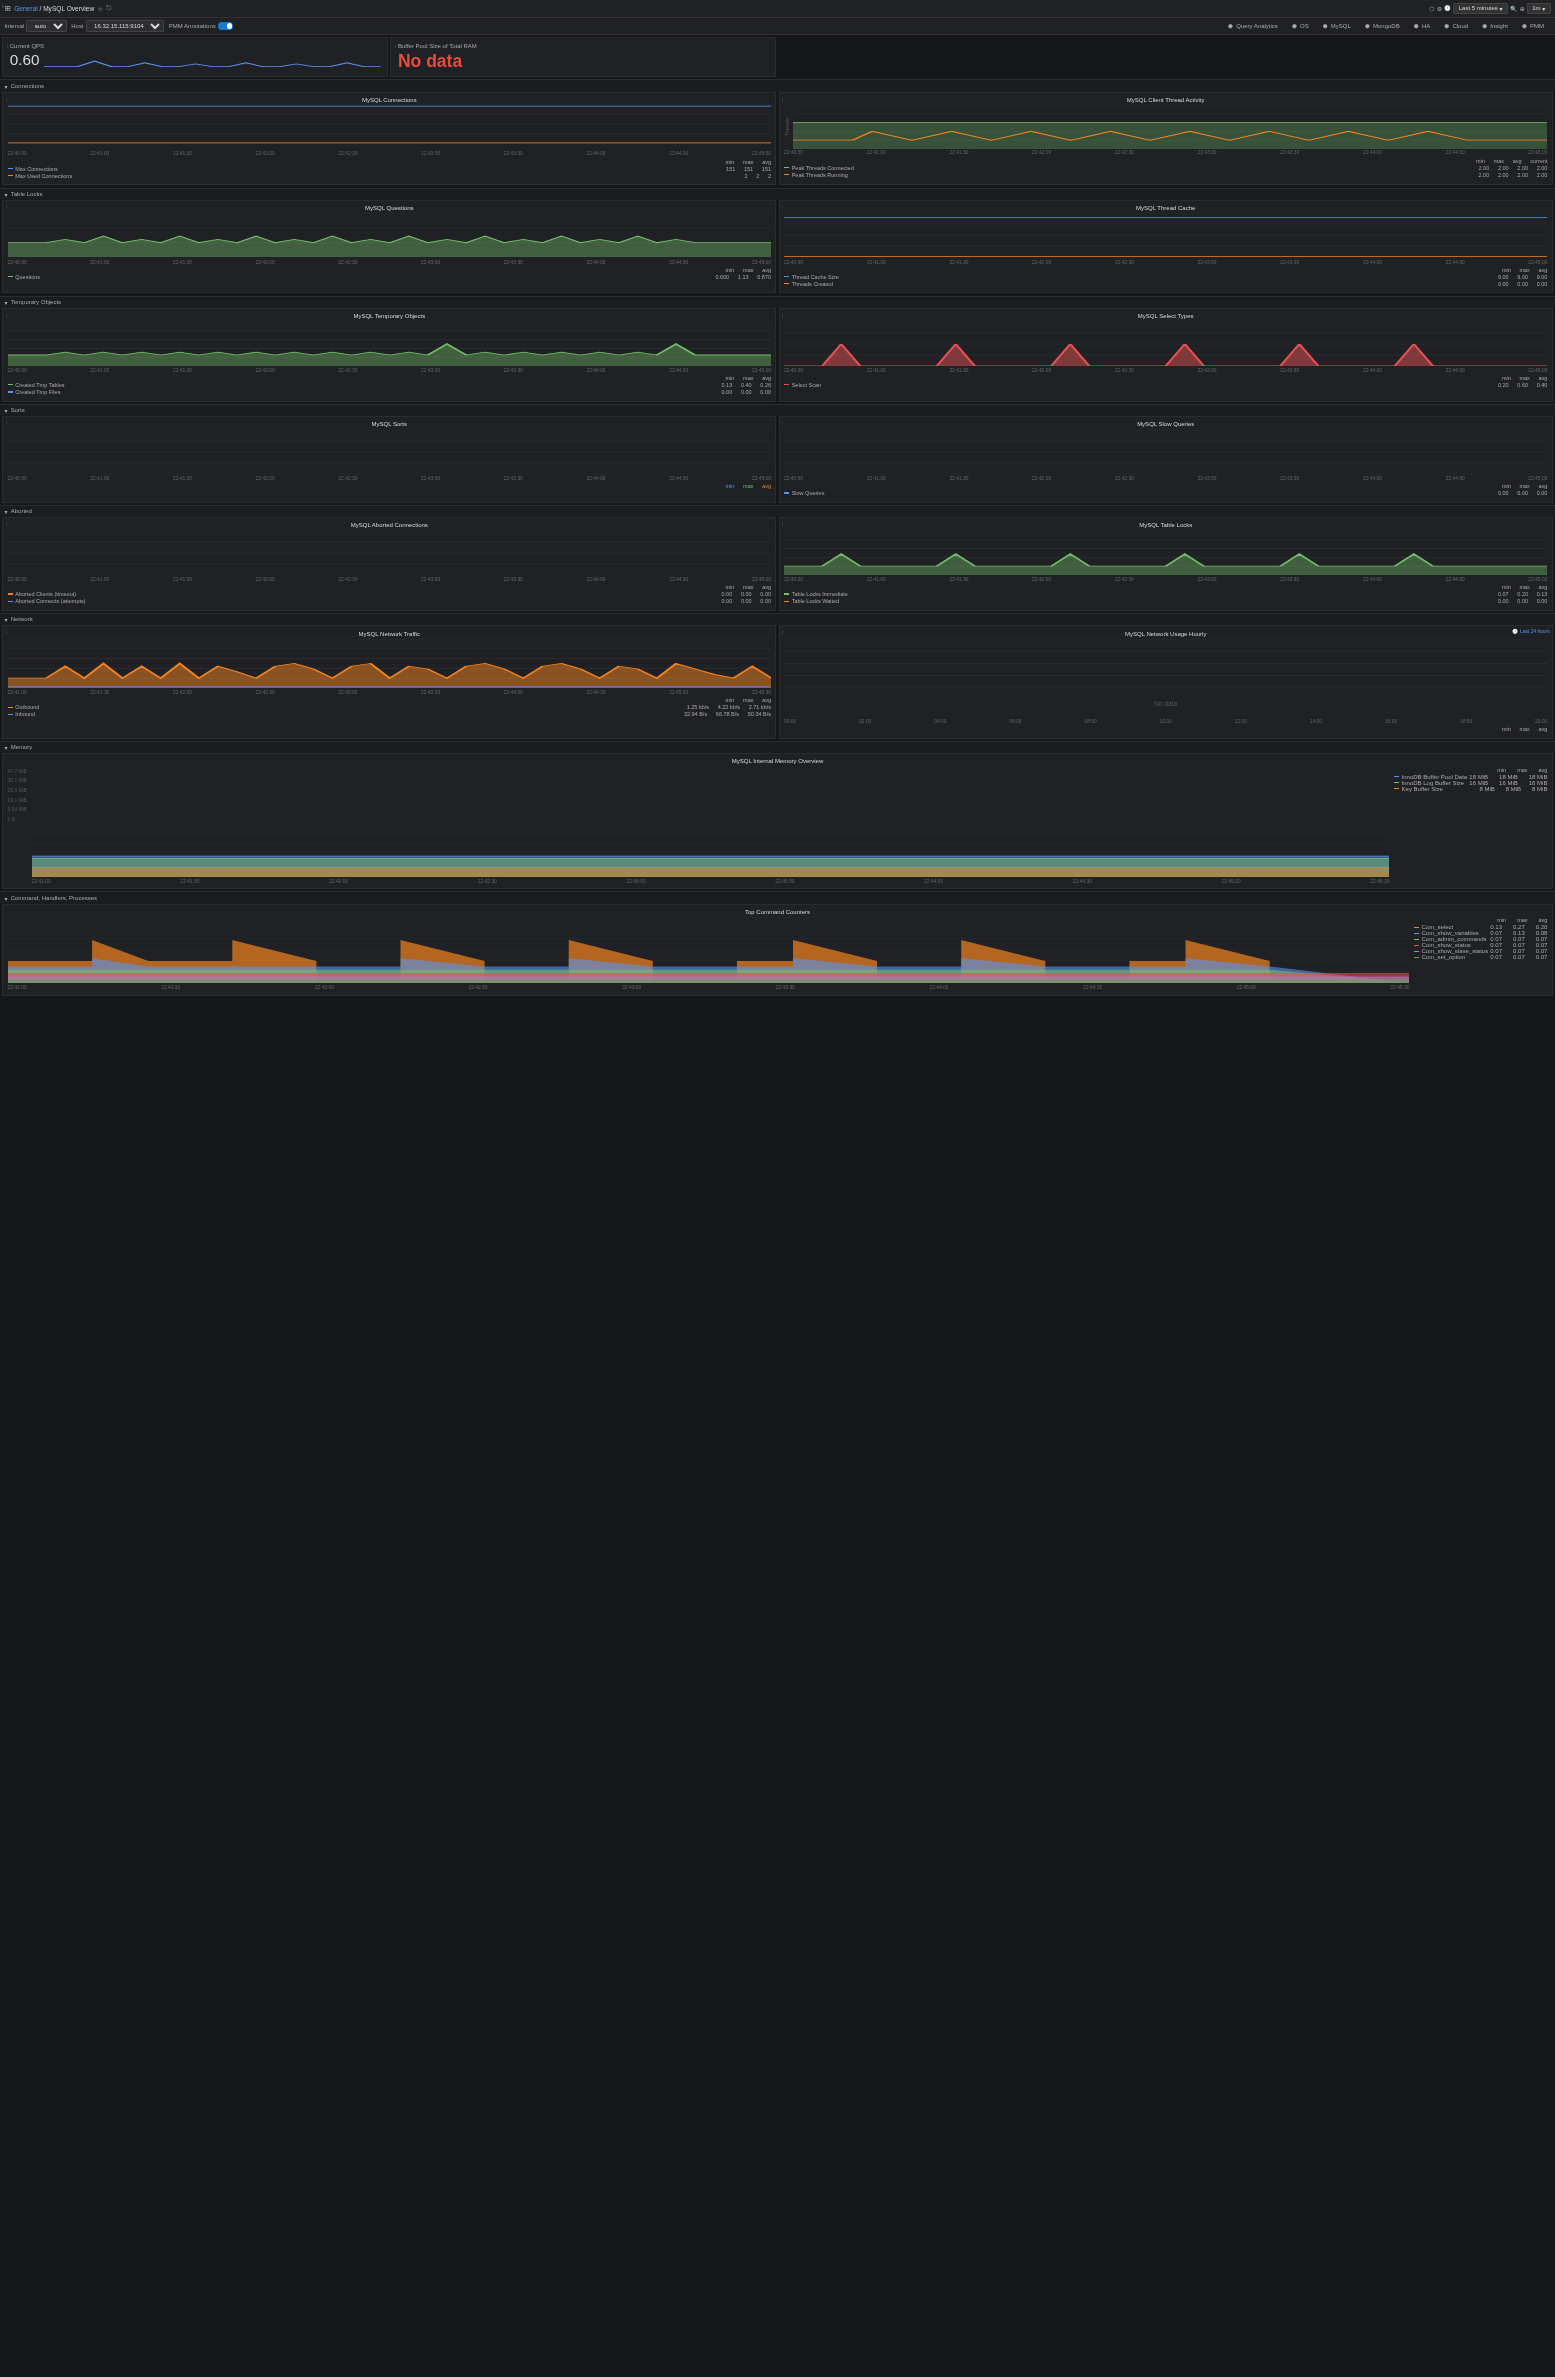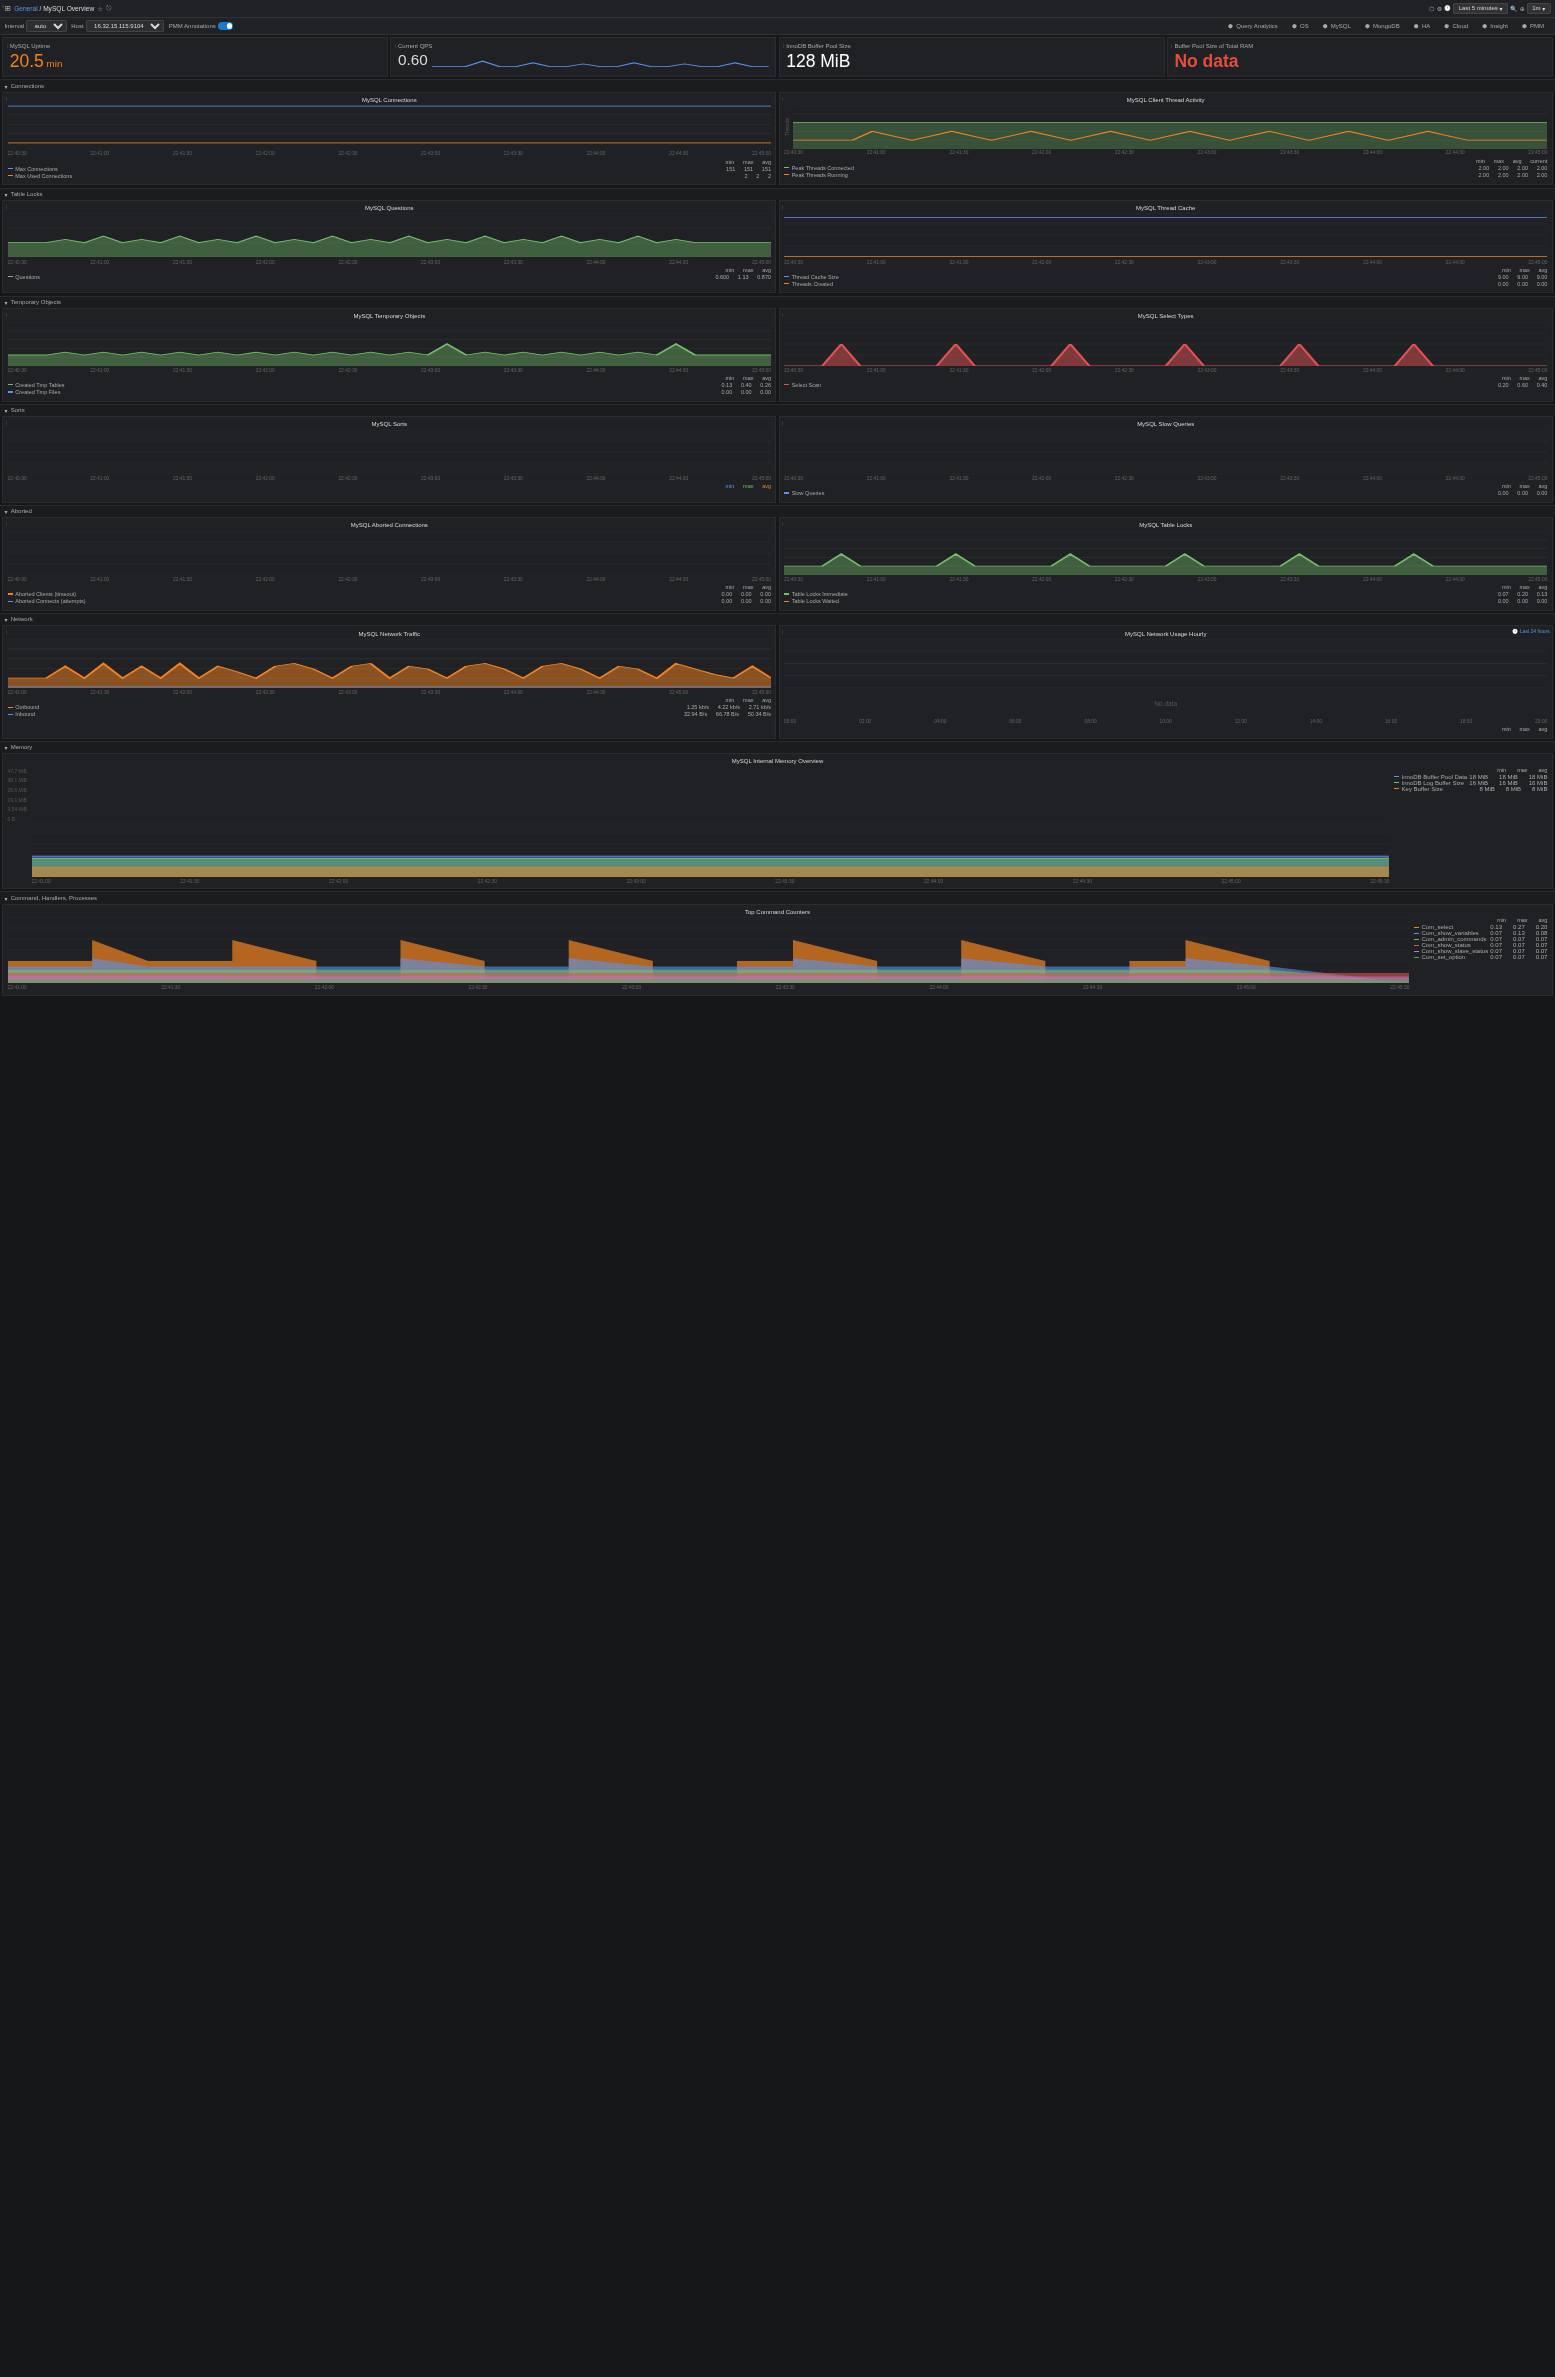--- a/index.html
+++ b/index.html
@@ -312,44 +312,34 @@
     </div>
     <div class="nav-tab">
       <span class="nav-tab-icon">⬢</span>
       <span>PMM</span>
     </div>
   </div>
 </div>
 
 <div class="stats-row">
 
-  <div class="stat-card">
-    <div class="stat-info-icon">ℹ</div>
-    <div class="stat-title">MySQL Uptime</div>
-    <div class="stat-value-orange">20.5<span> min</span></div>
-  </div>
 
   <div class="stat-card">
     <div class="stat-info-icon">ℹ</div>
     <div class="stat-title">Current QPS</div>
     <div style="display:flex; align-items:center; gap:4.4px;">
       <div style="font-size:15.3px; font-weight:300; color:#d8d9da;">0.60</div>
       <div class="mini-chart" style="flex:1;">
         <svg width="100%" height="16.4" viewBox="0 0 200 30" preserveAspectRatio="none">
           <polyline points="0,25 20,25 30,15 40,25 50,25 60,18 70,25 80,25 90,20 100,25 110,25 120,18 130,25 140,25 150,20 160,25 170,25 180,18 190,25 200,25" fill="none" stroke="#5794f2" stroke-width="1.5"></polyline>
         </svg>
       </div>
     </div>
   </div>
 
-  <div class="stat-card">
-    <div class="stat-info-icon">ℹ</div>
-    <div class="stat-title">InnoDB Buffer Pool Size</div>
-    <div style="font-size:17.5px; font-weight:300; color:#fff;">128 MiB</div>
-  </div>
 
   <div class="stat-card">
     <div class="stat-info-icon">ℹ</div>
     <div class="stat-title">Buffer Pool Size of Total RAM</div>
     <div style="font-size:17.5px; font-weight:700; color:#e74c3c;">No data</div>
   </div>
 </div>
 
 <div class="section-header">
   <span>▾</span>

